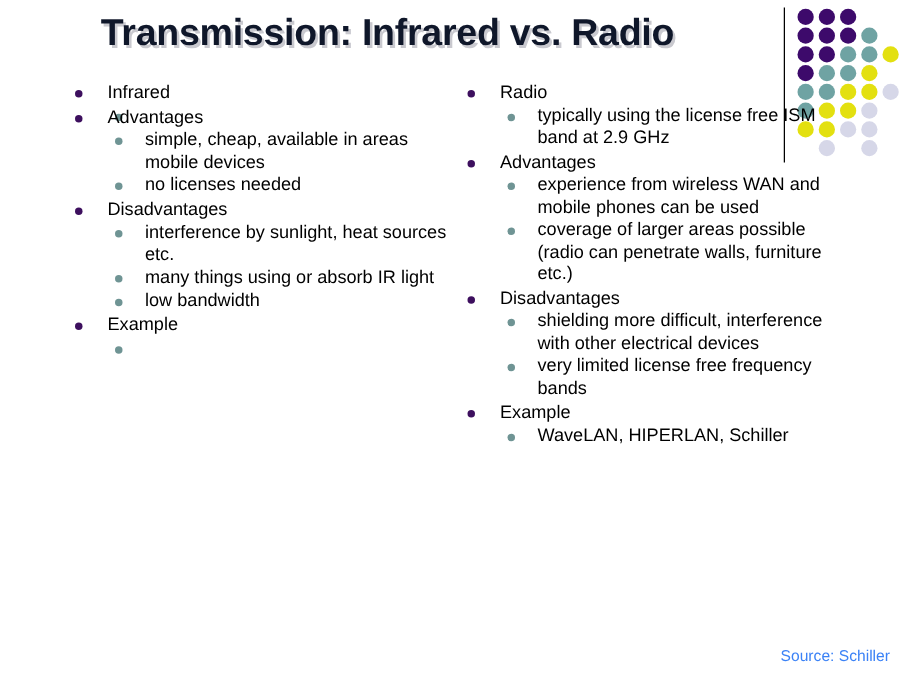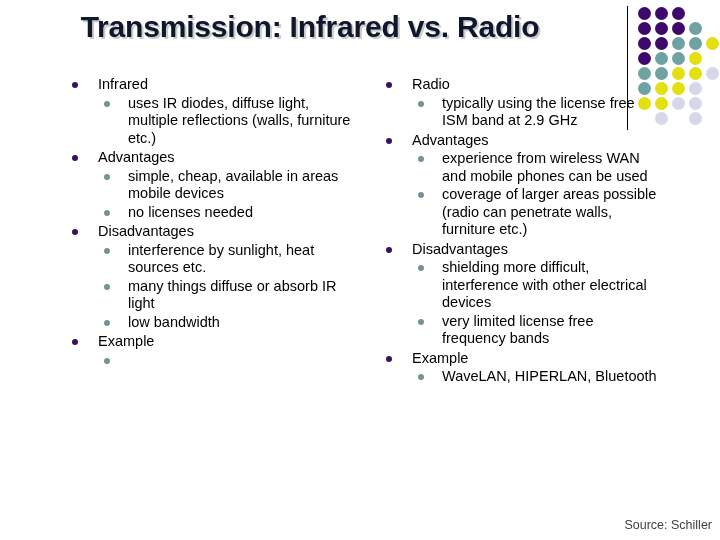--- a/index.html
+++ b/index.html
@@ -71,21 +71,21 @@
   }
   .col {
     position: absolute;
     top: 0;
   }
   .col-left  { left: 58px;  width: 310px; }
   .col-right { left: 372px; width: 300px; }
 
   ul.lvl1 {
     list-style: none;
-    margin: 12px;
+    margin: 0;
     padding: 0;
   }
   ul.lvl2 {
     list-style: none;
     margin: 0 0 0 30px;
     padding: 0;
   }
 
   li.item {
     position: relative;
@@ -113,21 +113,21 @@
 
   li.l1 > .txt { }
   li.l2 > .txt { }
 
   
   .source-note {
     position: absolute;
     right: 8px;
     bottom: 8px;
     font-size: 12.5px;
-    color: #404040;
+    color: #3b82f6;
   }
 </style>
 </head>
 <body>
 
 <div class="slide-title">Transmission: Infrared vs. Radio</div>
 
 <div class="corner-deco">
   <div class="deco-divider"></div>
   <div class="deco-grid" id="deco-grid">
@@ -163,31 +163,31 @@
       <div class="deco-dot" style="left: 17px; top: 105px; background: rgb(214, 215, 232);"></div>
       <div class="deco-dot" style="left: 51px; top: 105px; background: rgb(214, 215, 232);"></div>
     </div>
 </div>
 
 <div class="columns">
   <div class="col col-left">
     <ul class="lvl1" id="left-list">
         <li class="item l1"><span class="bullet"></span><span class="txt">Infrared</span></li>
         <ul class="lvl2">
-          <li class="item l2"><span class="bullet"></span><span class="txt">uses IR diodes, diffuse light, multiple reflections (walls, furniture etc.)</span></li>
+          <li class="item l2"><span class="bullet"></span></li>
         </ul>
         <li class="item l1"><span class="bullet"></span><span class="txt">Advantages</span></li>
         <ul class="lvl2">
           <li class="item l2"><span class="bullet"></span><span class="txt">simple, cheap, available in areas mobile devices</span></li>
           <li class="item l2"><span class="bullet"></span><span class="txt">no licenses needed</span></li>
         </ul>
         <li class="item l1"><span class="bullet"></span><span class="txt">Disadvantages</span></li>
         <ul class="lvl2">
           <li class="item l2"><span class="bullet"></span><span class="txt">interference by sunlight, heat sources etc.</span></li>
-          <li class="item l2"><span class="bullet"></span><span class="txt">many things diffuse or absorb IR light</span></li>
+          <li class="item l2"><span class="bullet"></span><span class="txt">many things using or absorb IR light</span></li>
           <li class="item l2"><span class="bullet"></span><span class="txt">low bandwidth</span></li>
         </ul>
         <li class="item l1"><span class="bullet"></span><span class="txt">Example</span></li>
         <ul class="lvl2">
           <li class="item l2"><span class="bullet"></span></li>
         </ul>
       </ul>
   </div>
   <div class="col col-right">
     <ul class="lvl1" id="right-list">
@@ -200,19 +200,19 @@
           <li class="item l2"><span class="bullet"></span><span class="txt">experience from wireless WAN and mobile phones can be used</span></li>
           <li class="item l2"><span class="bullet"></span><span class="txt">coverage of larger areas possible (radio can penetrate walls, furniture etc.)</span></li>
         </ul>
         <li class="item l1"><span class="bullet"></span><span class="txt">Disadvantages</span></li>
         <ul class="lvl2">
           <li class="item l2"><span class="bullet"></span><span class="txt">shielding more difficult, interference with other electrical devices</span></li>
           <li class="item l2"><span class="bullet"></span><span class="txt">very limited license free frequency bands</span></li>
         </ul>
         <li class="item l1"><span class="bullet"></span><span class="txt">Example</span></li>
         <ul class="lvl2">
-          <li class="item l2"><span class="bullet"></span><span class="txt">WaveLAN, HIPERLAN, Bluetooth</span></li>
+          <li class="item l2"><span class="bullet"></span><span class="txt">WaveLAN, HIPERLAN, Schiller</span></li>
         </ul>
       </ul>
   </div>
 </div>
 
 <div class="source-note">Source: Schiller</div>
 
 </body></html>

